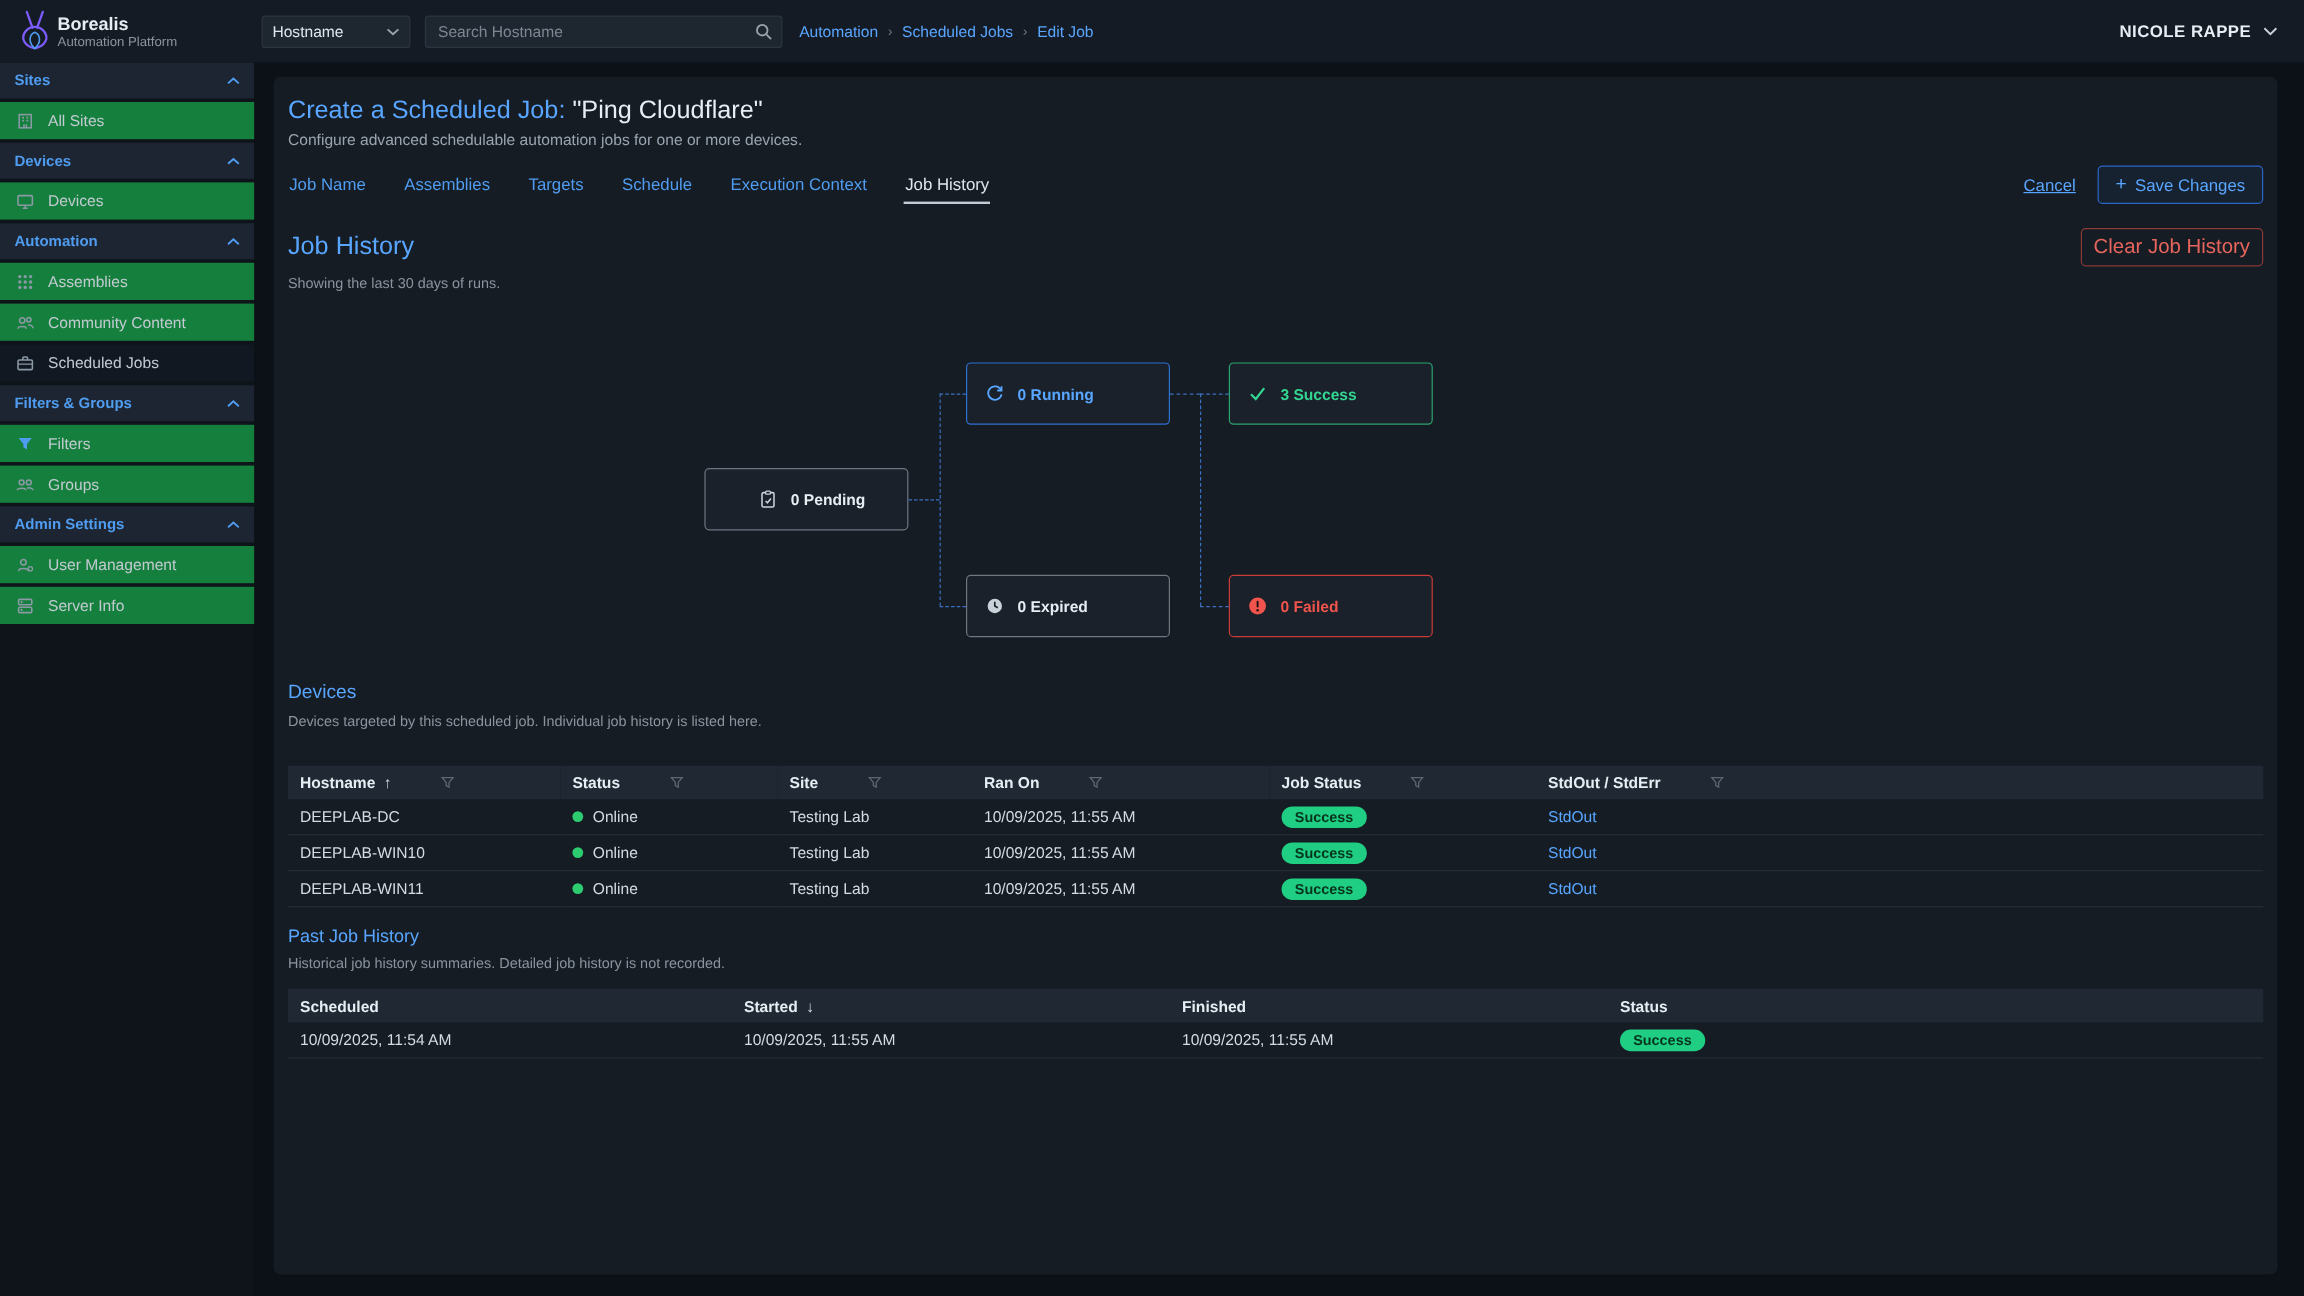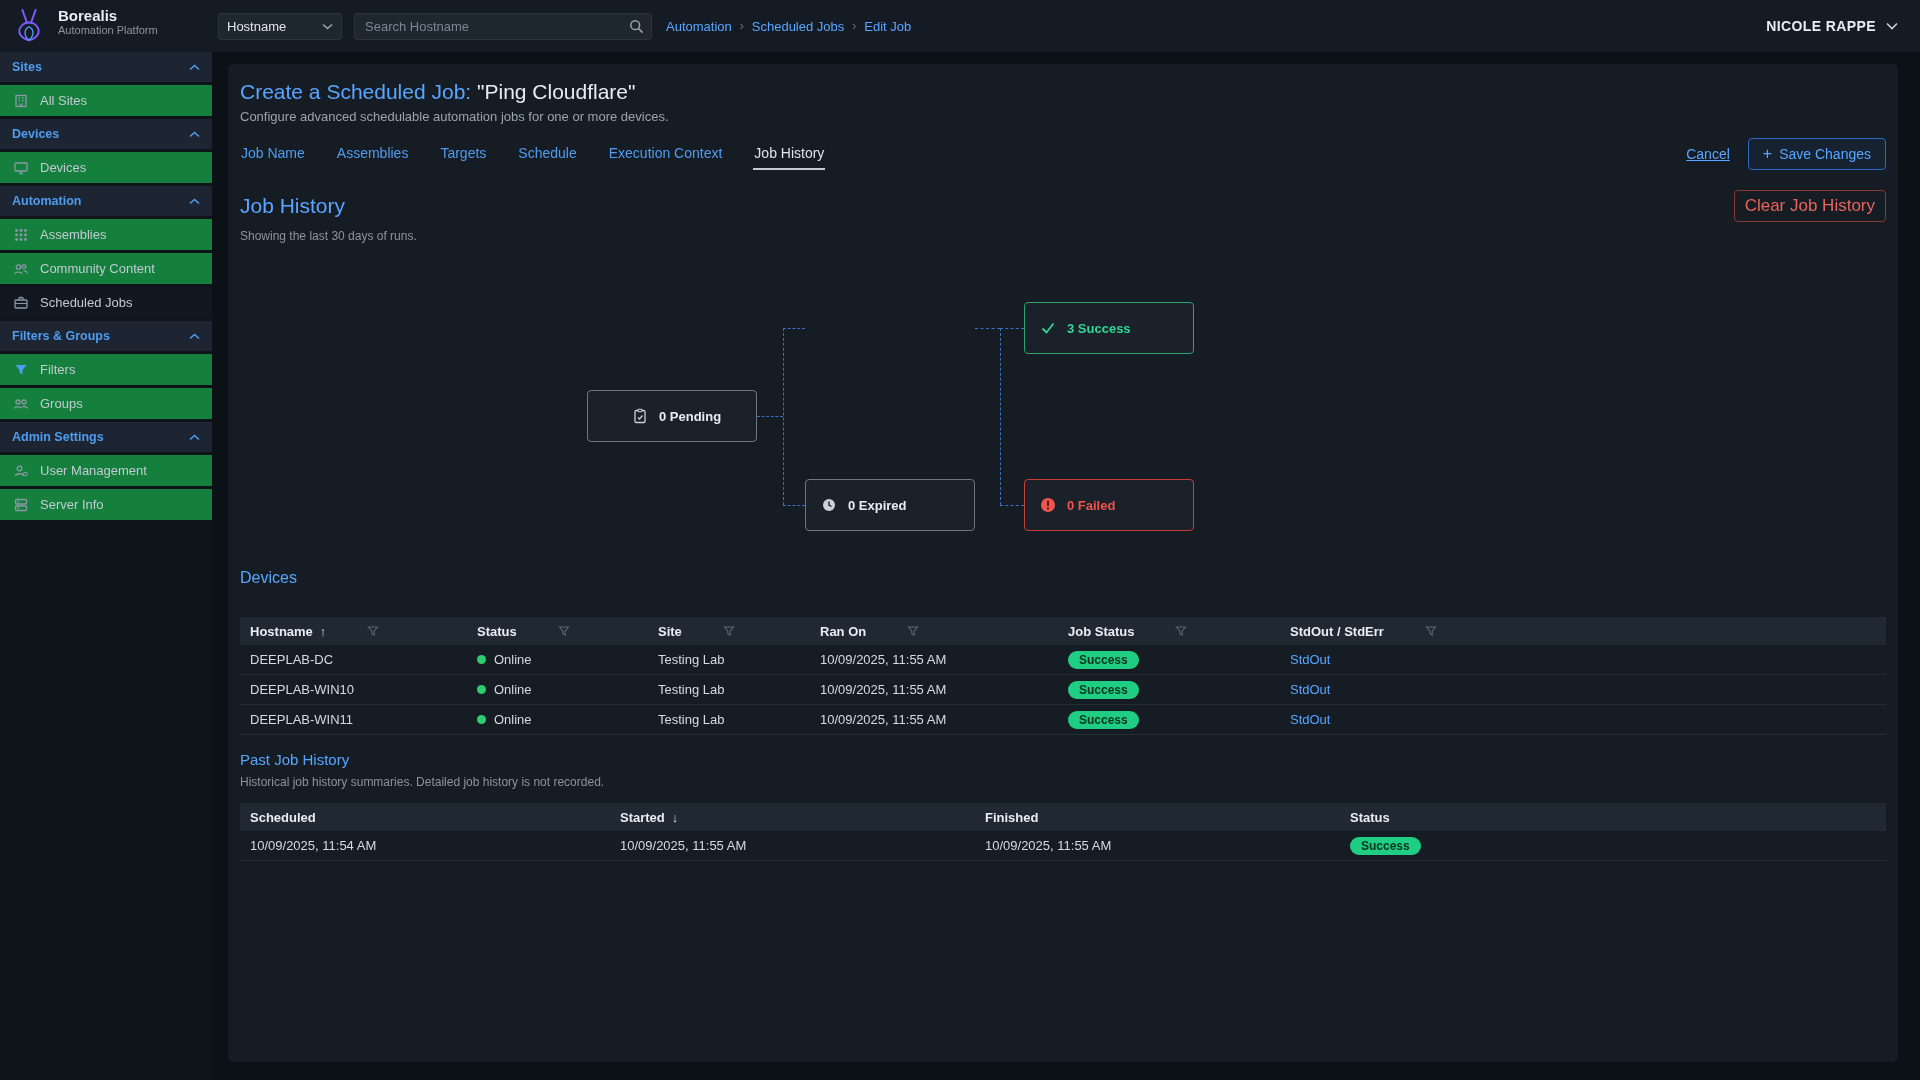--- a/index.html
+++ b/index.html
@@ -2,21 +2,21 @@
 <html><head>
 <meta charset="utf-8">
 <style>
   * { box-sizing: border-box; }
   html,body { margin:0; padding:0; width:1920px; height:1080px; overflow:hidden;
     background:#0c1117; color:#c9d1d9; font-family:"Liberation Sans", sans-serif; }
 
   
   .topbar { position:absolute; top:0; left:0; width:1920px; height:52px;
     background:#151b24; display:flex; align-items:center; z-index:5; }
-  .brand { width:212px; display:flex; gap:10px; padding-left:10px; }
+  .brand { width:212px; display:flex; align-items:center; gap:0; padding-left:10px; }
   .brand-logo { width:38px; height:38px; flex:0 0 auto; }
   .brand-name { font-size:15px; font-weight:bold; color:#e6edf3; line-height:17px; }
   .brand-sub { font-size:11px; color:#8b949e; }
   .host-select { margin-left:6px; width:124px; height:27px; background:#1e2630; border:1px solid #2b3440;
     border-radius:3px; display:flex; align-items:center; justify-content:space-between;
     padding:0 8px; font-size:13px; color:#dfe6ee; cursor:pointer; }
   .searchbox { position:relative; margin-left:12px; width:298px; }
   .searchbox input { width:100%; height:27px; background:#1e2630; border:1px solid #2b3440; border-radius:3px;
     color:#c9d1d9; font-size:13px; padding:0 30px 0 10px; outline:none; font-family:"Liberation Sans", sans-serif;}
   .searchbox input::placeholder { color:#7d8794; }
@@ -306,20 +306,27 @@
       <div class="conn h" style="left:760px; top:242px; width:24px;"></div>
 
       <div class="fbox" style="left:347px; top:127px;padding-left:44px;">
         <svg width="16" height="16" viewBox="0 0 16 16">
             <rect x="3" y="2.5" width="10" height="12" rx="1.2" fill="none" stroke="#c9d1d9" stroke-width="1.3"></rect>
             <rect x="6" y="1.2" width="4" height="2.6" rx="0.8" fill="#1a212a" stroke="#c9d1d9" stroke-width="1.1"></rect>
             <polyline points="6,9.5 7.5,11 10.5,7.5" fill="none" stroke="#c9d1d9" stroke-width="1.3"></polyline>
           </svg>
         <span>0 Pending</span>
       </div>
+      <div class="fbox running" style="left:565px; top:39px;">
+        <svg width="16" height="16" viewBox="0 0 16 16">
+            <path d="M13.2 5.2 A5.6 5.6 0 1 0 13.6 8.6" fill="none" stroke="#58a6ff" stroke-width="1.5"></path>
+            <polyline points="13.6,1.8 13.6,5.4 10,5.4" fill="none" stroke="#58a6ff" stroke-width="1.5"></polyline>
+          </svg>
+        <span>0 Running</span>
+      </div>
       <div class="fbox success" style="left:784px; top:39px;">
         <svg width="16" height="16" viewBox="0 0 16 16">
             <polyline points="2.5,8.5 6.5,12.5 13.5,3.5" fill="none" stroke="#33d693" stroke-width="1.8"></polyline>
           </svg>
         <span>3 Success</span>
       </div>
       <div class="fbox" style="left:565px; top:216px;">
         <svg width="16" height="16" viewBox="0 0 16 16">
             <circle cx="8" cy="8" r="6" fill="#c9d1d9"></circle>
             <polyline points="8,4.5 8,8 10.5,9.5" fill="none" stroke="#1a212a" stroke-width="1.4"></polyline>
@@ -330,20 +337,21 @@
         <svg width="16" height="16" viewBox="0 0 16 16">
             <circle cx="8" cy="8" r="7" fill="#f0544c"></circle>
             <rect x="7.2" y="3.6" width="1.6" height="5.6" rx="0.8" fill="#1a1214"></rect>
             <circle cx="8" cy="11.6" r="1" fill="#1a1214"></circle>
           </svg>
         <span>0 Failed</span>
       </div>
     </div>
 
     <div class="sec-title">Devices</div>
+    <div class="sec-sub">Devices targeted by this scheduled job. Individual job history is listed here.</div>
 
     <div class="dev-table">
       <div class="dev-grid">
         <div class="th">
           <span>Hostname</span>
           <span class="sort-arrow">↑</span>
           <svg class="funnel" width="12" height="12" viewBox="0 0 12 12">
               <path d="M1.5 2 H10.5 L7.2 6 V10 L4.8 8.6 V6 Z" fill="none" stroke="#6e7681" stroke-width="1.1"></path>
             </svg>
         </div>

